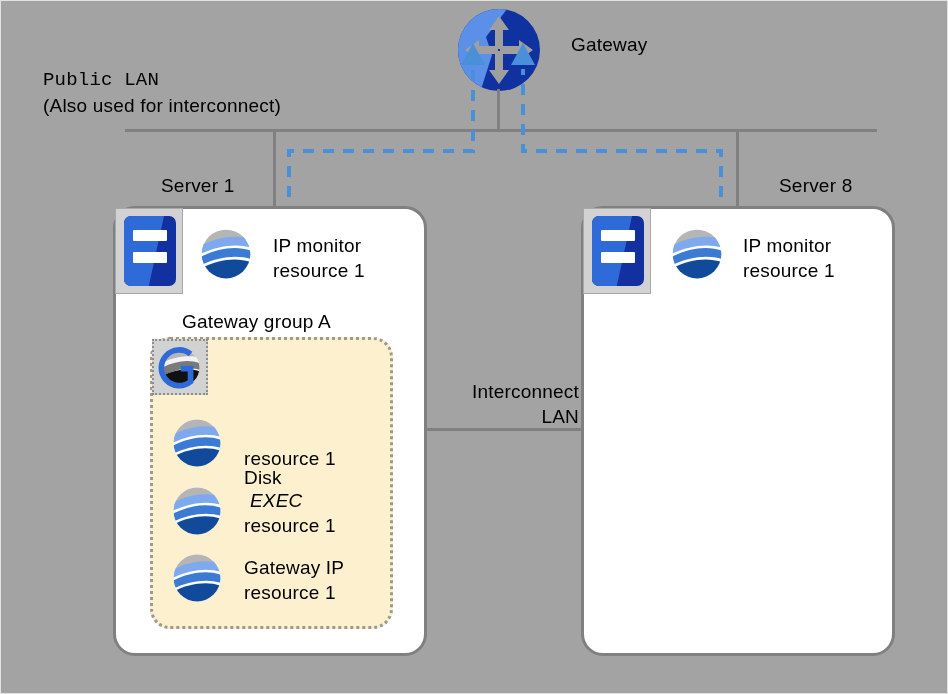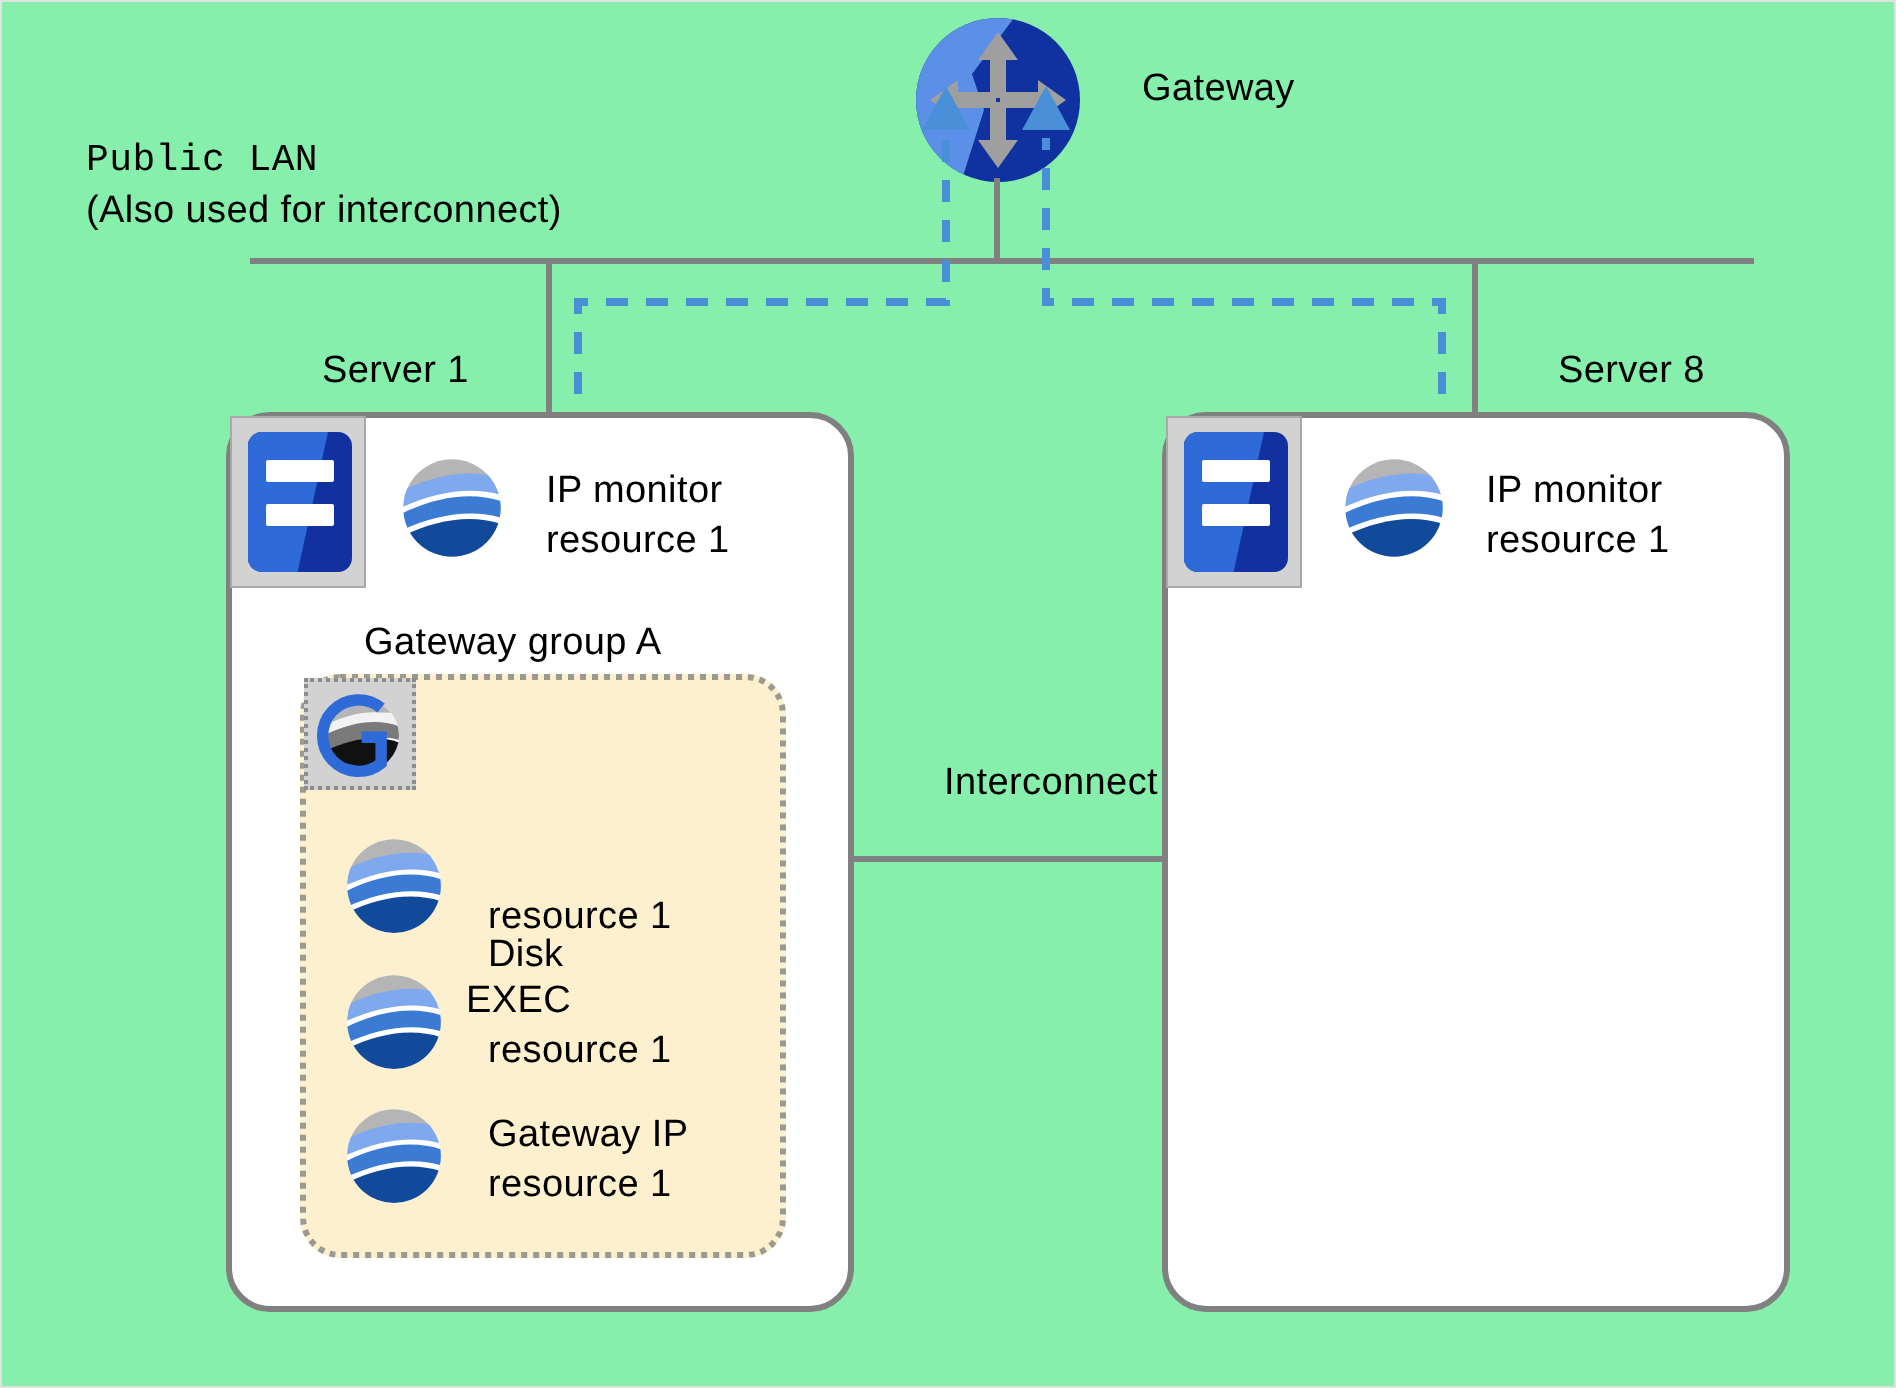--- a/index.html
+++ b/index.html
@@ -12,21 +12,21 @@
     height: 694px;
     font-family: "Liberation Sans", sans-serif;
     color: #000000;
     overflow: hidden;
   }
   #canvas {
     position: relative;
     width: 946px;
     height: 692px;
     border: 1px solid #e2e2e2;
-    background: #86efac;
+    background: #a3a3a3;
     overflow: hidden;
   }
 
   
   .label {
     position: absolute;
     font-size: 19px;
     line-height: 25px;
     color: #000;
     white-space: pre;
@@ -256,21 +256,21 @@
         </defs>
       <g clip-path="url(#s3a)">
         <rect width="64" height="64" fill="#ffffff"></rect>
         <path d="M-4 -4 H68 V18 C52 9 22 17 -4 29 Z" fill="#B5B5B5"></path>
         <path d="M-4 24 C20 11 46 6 68 16 V26 C46 17 20 22 -4 34 Z" fill="#7FA9EE"></path>
         <path d="M-4 38 C20 25 46 20 68 30 V40 C46 31 20 36 -4 48 Z" fill="#3C7BD4"></path>
         <path d="M-4 52 C20 39 46 34 68 44 V68 H-4 Z" fill="#124A9B"></path>
       </g>
     </svg>
   </div>
-  <div class="label" style="left:232px; top:487px;">EXEC</div>
+  <div class="label" style="left:249px; top:487px;font-style:italic;">EXEC</div>
   <div class="label" style="left:243px; top:512px;">resource 1</div>
 
   <div class="sphere" style="left:171px; top:552px; width:50px; height:50px;">
     <svg width="50" height="50" viewBox="0 0 64 64">
       <defs>
           <clipPath id="s4a">
             <circle cx="32" cy="32" r="30"></circle>
           </clipPath>
         </defs>
       <g clip-path="url(#s4a)">
@@ -308,14 +308,15 @@
         <path d="M-4 38 C20 25 46 20 68 30 V40 C46 31 20 36 -4 48 Z" fill="#3C7BD4"></path>
         <path d="M-4 52 C20 39 46 34 68 44 V68 H-4 Z" fill="#124A9B"></path>
       </g>
     </svg>
   </div>
   <div class="label" style="left:742px; top:232px;">IP monitor</div>
   <div class="label" style="left:742px; top:257px;">resource 1</div>
 
   <div class="hline" style="left:424px; top:427px; width:158px;"></div>
   <div class="label center" style="left:428px; top:378px; width:150px;">Interconnect</div>
+  <div class="label center" style="left:428px; top:403px; width:150px;">LAN</div>
 
 </div>
 
 </body></html>

